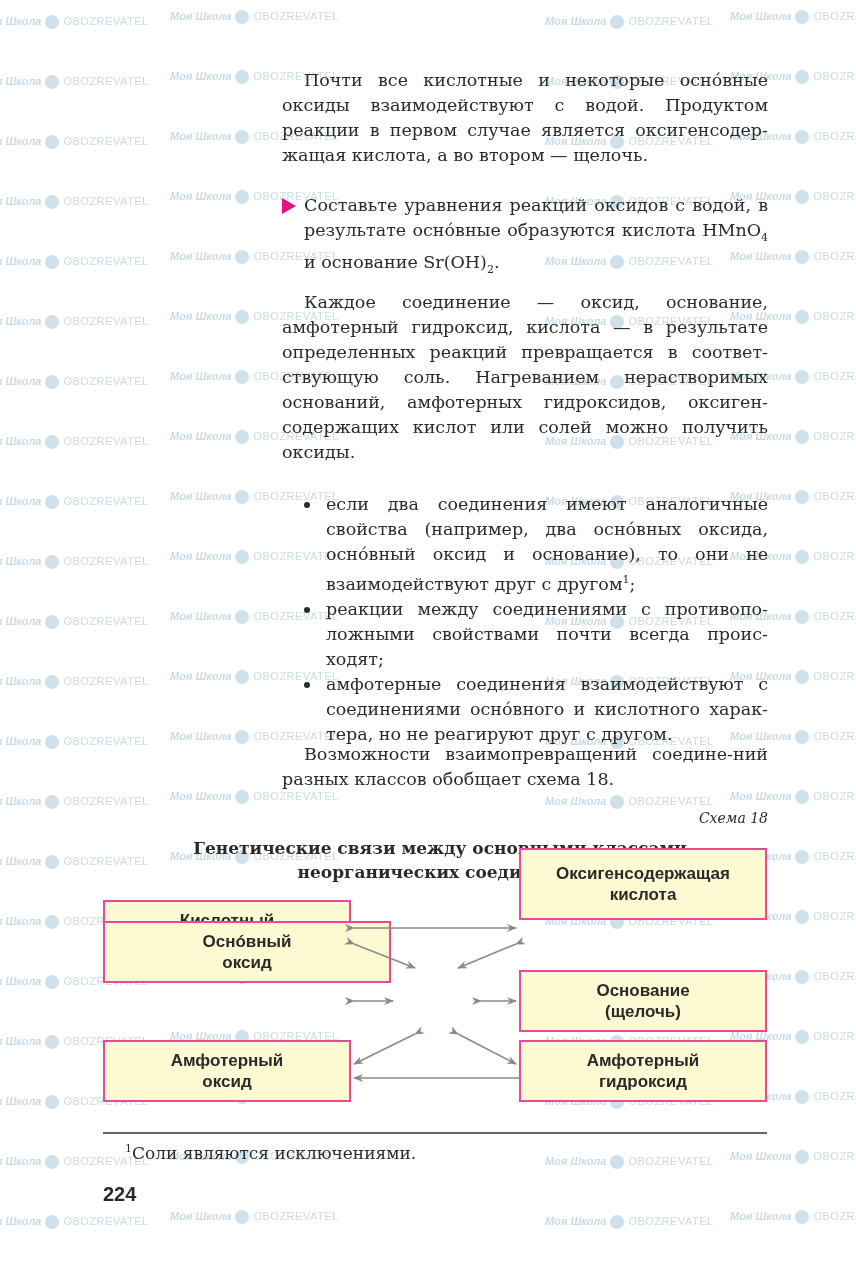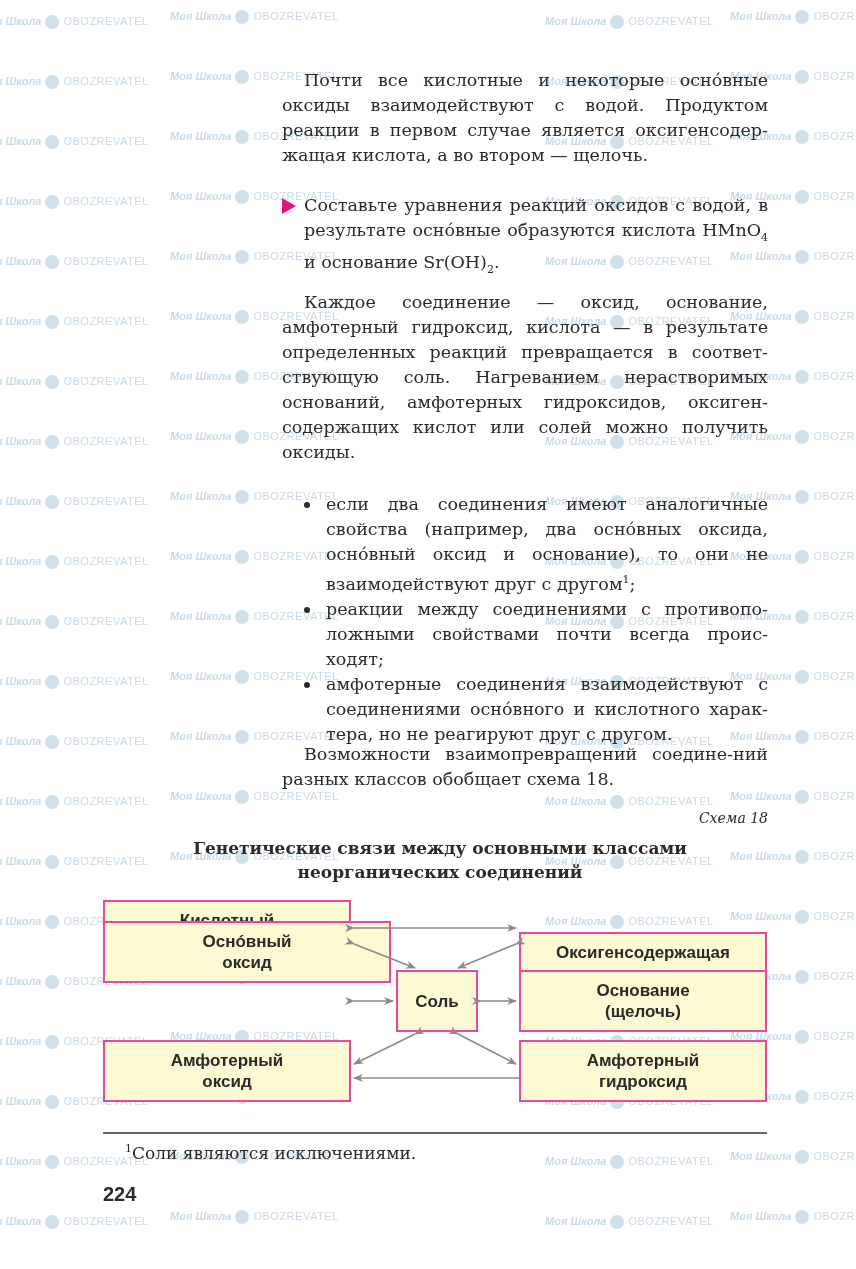--- a/index.html
+++ b/index.html
@@ -165,24 +165,21 @@
         <div>Оснóвный</div>
         <div>оксид</div>
       </div>
     </div>
   <div class="box" style="left:103px; top:1040px; width:248px; height:62px;">
       <div>
         <div>Амфотерный</div>
         <div>оксид</div>
       </div>
     </div>
-  <div class="box" style="left:396px; top:970px; width:82px; height:62px;">
-      <div>Соль</div>
-    </div>
-  <div class="box" style="left:519px; top:932px; width:248px; height:62px;">
+  <div class="box" style="left:519px; top:848px; width:248px; height:72px;">
       <div>
         <div>Оксигенсодержащая</div>
         <div>кислота</div>
       </div>
     </div>
   <div class="box" style="left:519px; top:970px; width:248px; height:62px;">
       <div>
         <div>Основание</div>
         <div>(щелочь)</div>
       </div>

